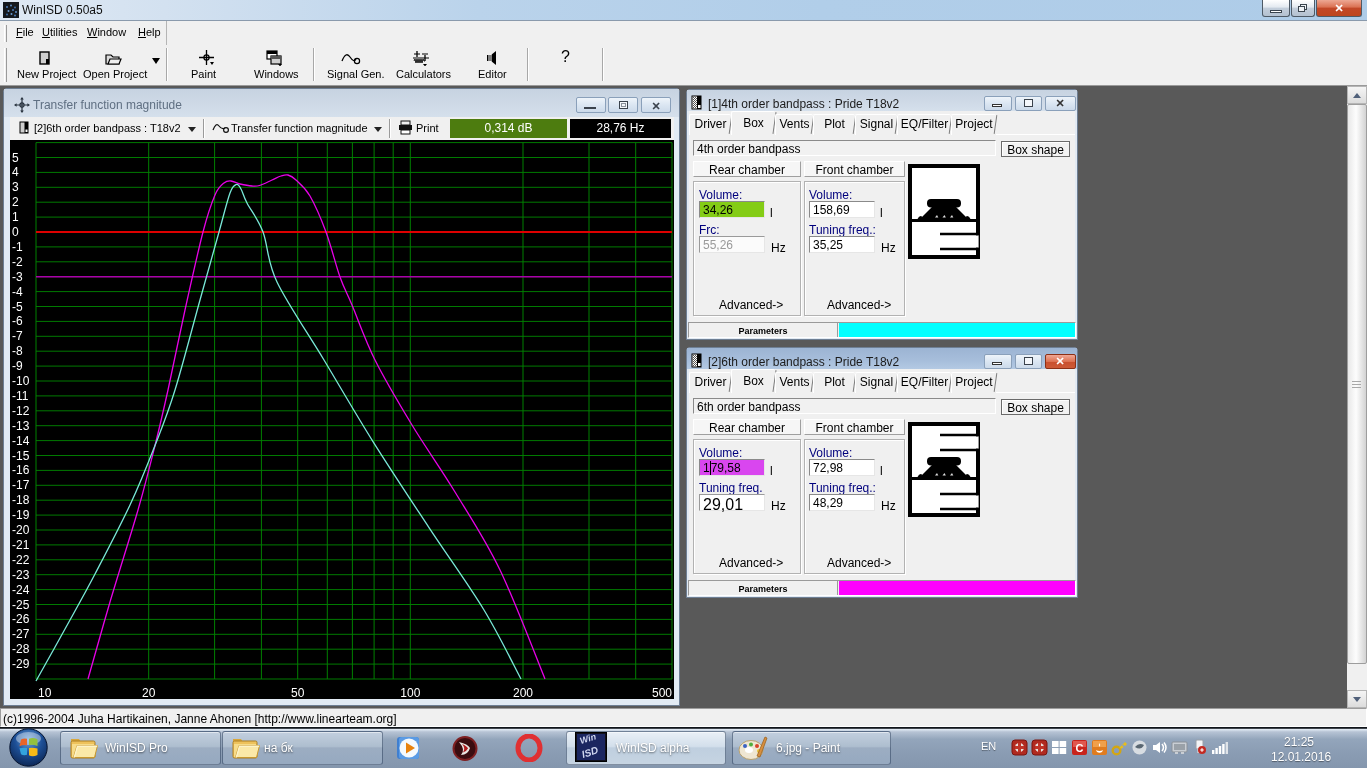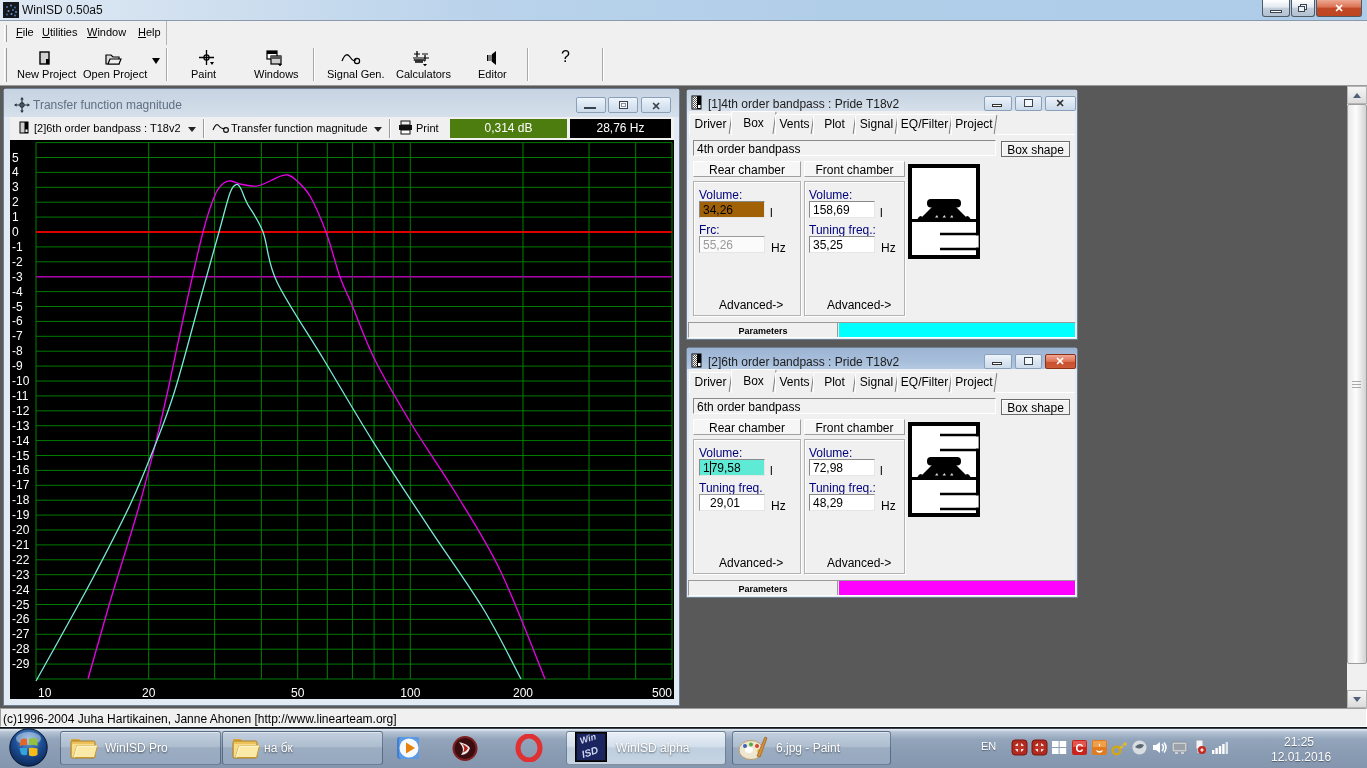--- a/index.html
+++ b/index.html
@@ -302,21 +302,21 @@
     <div class="abs" style="left:950px;top:115px;width:1.4px;height:19px;background:#7e7e7e;transform:rotate(8deg);"></div>
     <div class="abs" style="left:951px;top:114px;width:45px;height:21px;background:#f0f0f0;border:1px solid #8e8e8e;border-bottom:none;border-right:none;border-top-color:#fff;border-left-color:#fff;border-radius:2px 2px 0 0;font-size:12px;text-align:center;padding-top:2px;">Project</div>
     <div class="abs" style="left:995px;top:115px;width:1.4px;height:19px;background:#7e7e7e;transform:rotate(8deg);"></div>
     <div class="abs" style="left:693px;top:140px;width:303px;height:16px;background:#f1f1f1;border:1px solid #8a8a8a;border-bottom-color:#fff;border-right-color:#fff;font-size:12px;padding:1px 0 0 3px;">4th order bandpass</div>
     <div class="abs" style="left:1001px;top:141px;width:69px;height:16px;background:#f2f2f2;border:1px solid #6a6a6a;box-shadow:inset 1px 1px 0 #fff;font-size:12px;text-align:center;padding-top:1px;">Box shape</div>
     <div class="abs" style="left:693px;top:161px;width:108px;height:16px;background:#f6f6f6;border:1px solid #9f9f9f;border-top-color:#fff;border-left-color:#fff;font-size:12px;text-align:center;padding-top:1px;">Rear chamber</div>
     <div class="abs" style="left:804px;top:161px;width:101px;height:16px;background:#f6f6f6;border:1px solid #9f9f9f;border-top-color:#fff;border-left-color:#fff;font-size:12px;text-align:center;padding-top:1px;">Front chamber</div>
     <div class="abs" style="left:693px;top:181px;width:108px;height:135px;border:1px solid #b2b2b2;box-shadow:inset 1px 1px 0 #fff,1px 1px 0 #fff;"></div>
     <div class="abs" style="left:804px;top:181px;width:101px;height:135px;border:1px solid #b2b2b2;box-shadow:inset 1px 1px 0 #fff,1px 1px 0 #fff;"></div>
     <div class="abs" style="left:699px;top:188px;font-size:12px;color:#00007d;">Volume:</div>
-    <div class="abs" style="left:699px;top:201px;width:66px;height:17px;background:#a16207;border:1px solid #8a8a8a;border-bottom-color:#e6e6e6;border-right-color:#e6e6e6;font-size:12px;padding:1px 0 0 3px;">34,26</div>
+    <div class="abs" style="left:699px;top:201px;width:66px;height:17px;background:#84cc16;border:1px solid #8a8a8a;border-bottom-color:#e6e6e6;border-right-color:#e6e6e6;font-size:12px;padding:1px 0 0 3px;">34,26</div>
     <div class="abs" style="left:770px;top:206px;font-size:12px;">l</div>
     <div class="abs" style="left:699px;top:223px;font-size:12px;color:#00007d;">Frc:</div>
     <div class="abs" style="left:699px;top:236px;width:66px;height:17px;background:#fbfbfb;border:1px solid #9a9a9a;border-bottom-color:#e6e6e6;border-right-color:#e6e6e6;font-size:12px;padding:1px 0 0 3px;color:#9a9a9a;">55,26</div>
     <div class="abs" style="left:771px;top:241px;font-size:12px;">Hz</div>
     <div class="abs" style="left:719px;top:298px;font-size:12px;">Advanced-&gt;</div>
     <div class="abs" style="left:809px;top:188px;font-size:12px;color:#00007d;">Volume:</div>
     <div class="abs" style="left:809px;top:201px;width:66px;height:17px;background:#fff;border:1px solid #8a8a8a;border-bottom-color:#e6e6e6;border-right-color:#e6e6e6;font-size:12px;padding:1px 0 0 3px;">158,69</div>
     <div class="abs" style="left:880px;top:206px;font-size:12px;">l</div>
     <div class="abs" style="left:809px;top:223px;font-size:12px;color:#00007d;">Tuning freq.:</div>
     <div class="abs" style="left:809px;top:236px;width:66px;height:17px;background:#fff;border:1px solid #8a8a8a;border-bottom-color:#e6e6e6;border-right-color:#e6e6e6;font-size:12px;padding:1px 0 0 3px;">35,25</div>
@@ -376,24 +376,24 @@
     <div class="abs" style="left:950px;top:373px;width:1.4px;height:19px;background:#7e7e7e;transform:rotate(8deg);"></div>
     <div class="abs" style="left:951px;top:372px;width:45px;height:21px;background:#f0f0f0;border:1px solid #8e8e8e;border-bottom:none;border-right:none;border-top-color:#fff;border-left-color:#fff;border-radius:2px 2px 0 0;font-size:12px;text-align:center;padding-top:2px;">Project</div>
     <div class="abs" style="left:995px;top:373px;width:1.4px;height:19px;background:#7e7e7e;transform:rotate(8deg);"></div>
     <div class="abs" style="left:693px;top:398px;width:303px;height:16px;background:#f1f1f1;border:1px solid #8a8a8a;border-bottom-color:#fff;border-right-color:#fff;font-size:12px;padding:1px 0 0 3px;">6th order bandpass</div>
     <div class="abs" style="left:1001px;top:399px;width:69px;height:16px;background:#f2f2f2;border:1px solid #6a6a6a;box-shadow:inset 1px 1px 0 #fff;font-size:12px;text-align:center;padding-top:1px;">Box shape</div>
     <div class="abs" style="left:693px;top:419px;width:108px;height:16px;background:#f6f6f6;border:1px solid #9f9f9f;border-top-color:#fff;border-left-color:#fff;font-size:12px;text-align:center;padding-top:1px;">Rear chamber</div>
     <div class="abs" style="left:804px;top:419px;width:101px;height:16px;background:#f6f6f6;border:1px solid #9f9f9f;border-top-color:#fff;border-left-color:#fff;font-size:12px;text-align:center;padding-top:1px;">Front chamber</div>
     <div class="abs" style="left:693px;top:439px;width:108px;height:135px;border:1px solid #b2b2b2;box-shadow:inset 1px 1px 0 #fff,1px 1px 0 #fff;"></div>
     <div class="abs" style="left:804px;top:439px;width:101px;height:135px;border:1px solid #b2b2b2;box-shadow:inset 1px 1px 0 #fff,1px 1px 0 #fff;"></div>
     <div class="abs" style="left:699px;top:446px;font-size:12px;color:#00007d;">Volume:</div>
-    <div class="abs" style="left:699px;top:459px;width:66px;height:17px;background:#5eead4;border:1px solid #8a8a8a;border-bottom-color:#e6e6e6;border-right-color:#e6e6e6;font-size:12px;padding:1px 0 0 3px;">1<span style="border-left:1px solid #000;margin-left:0px;"></span>79,58</div>
+    <div class="abs" style="left:699px;top:459px;width:66px;height:17px;background:#d946ef;border:1px solid #8a8a8a;border-bottom-color:#e6e6e6;border-right-color:#e6e6e6;font-size:12px;padding:1px 0 0 3px;">1<span style="border-left:1px solid #000;margin-left:0px;"></span>79,58</div>
     <div class="abs" style="left:770px;top:464px;font-size:12px;">l</div>
     <div class="abs" style="left:699px;top:481px;font-size:12px;color:#00007d;">Tuning freq.</div>
-    <div class="abs" style="left:699px;top:494px;width:66px;height:17px;background:#fff;border:1px solid #9a9a9a;border-bottom-color:#e6e6e6;border-right-color:#e6e6e6;font-size:12px;padding:1px 0 0 10px;">29,01</div>
+    <div class="abs" style="left:699px;top:494px;width:66px;height:17px;background:#fff;border:1px solid #9a9a9a;border-bottom-color:#e6e6e6;border-right-color:#e6e6e6;font-size:16px;padding:1px 0 0 3px;">29,01</div>
     <div class="abs" style="left:771px;top:499px;font-size:12px;">Hz</div>
     <div class="abs" style="left:719px;top:556px;font-size:12px;">Advanced-&gt;</div>
     <div class="abs" style="left:809px;top:446px;font-size:12px;color:#00007d;">Volume:</div>
     <div class="abs" style="left:809px;top:459px;width:66px;height:17px;background:#fff;border:1px solid #8a8a8a;border-bottom-color:#e6e6e6;border-right-color:#e6e6e6;font-size:12px;padding:1px 0 0 3px;">72,98</div>
     <div class="abs" style="left:880px;top:464px;font-size:12px;">l</div>
     <div class="abs" style="left:809px;top:481px;font-size:12px;color:#00007d;">Tuning freq.:</div>
     <div class="abs" style="left:809px;top:494px;width:66px;height:17px;background:#fff;border:1px solid #8a8a8a;border-bottom-color:#e6e6e6;border-right-color:#e6e6e6;font-size:12px;padding:1px 0 0 3px;">48,29</div>
     <div class="abs" style="left:881px;top:499px;font-size:12px;">Hz</div>
     <div class="abs" style="left:827px;top:556px;font-size:12px;">Advanced-&gt;</div>
     <svg class="abs" style="left:908px;top:422px;" width="72" height="95" viewBox="0 0 72 95">

